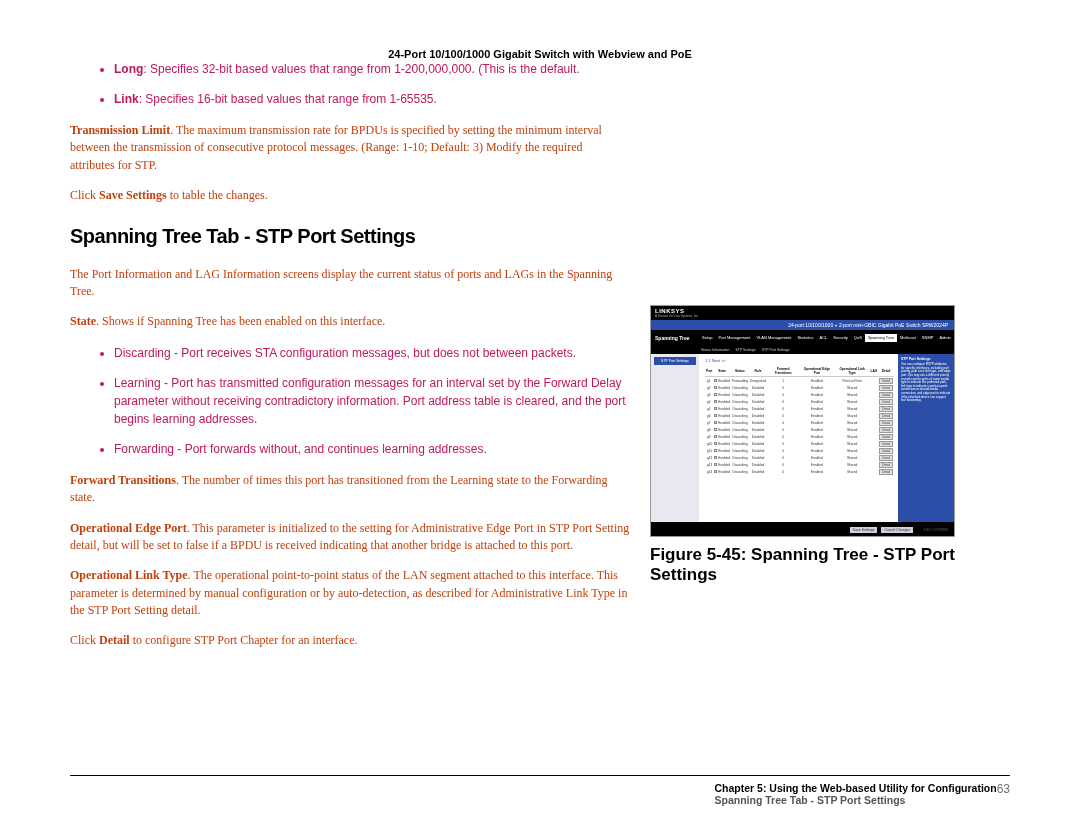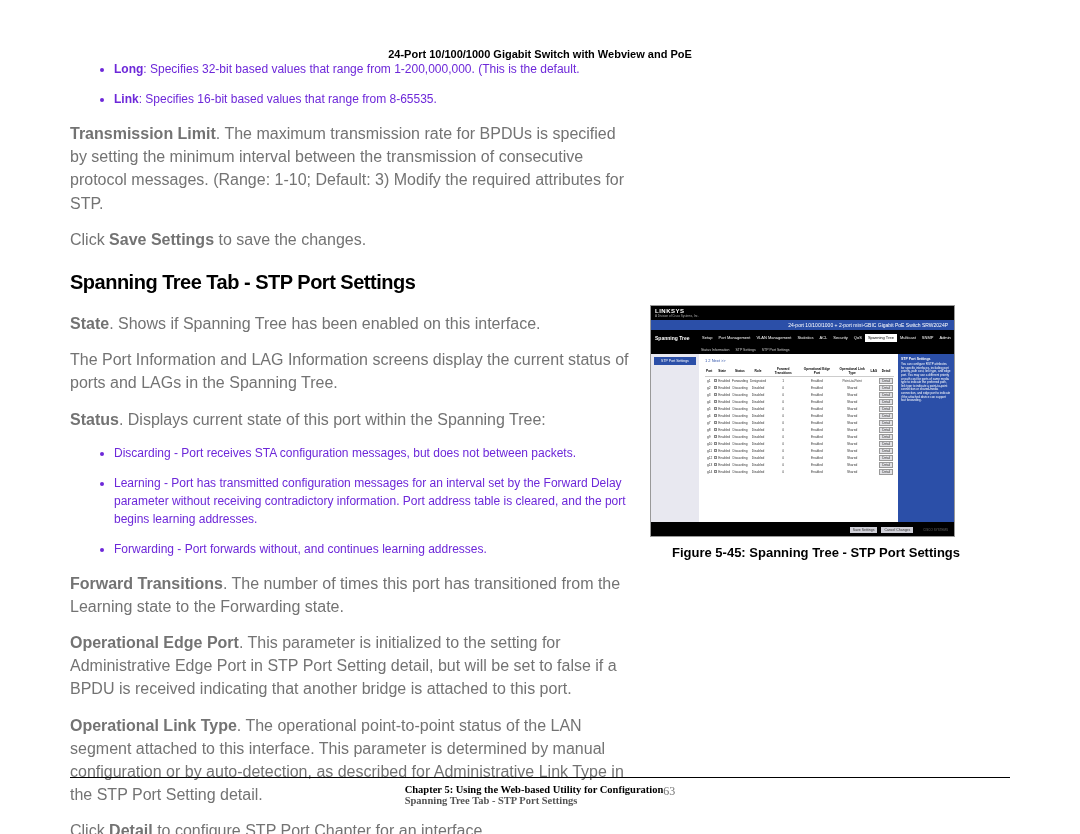--- a/index.html
+++ b/index.html
@@ -31,58 +31,58 @@
     }
     ul.bullets {
       list-style: disc;
       padding-left: 44px;
       margin-bottom: 14px;
     }
     ul.bullets li {
       font-size: 12px;
       line-height: 1.5;
       margin-bottom: 12px;
-      color: #6d28d9;
+      color: #be185d;
     }
     .para {
-      font-size: 16px;
+      font-size: 12px;
       line-height: 1.45;
       margin-bottom: 13px;
-      color: #737373;
+      color: #c2410c;
+      font-family: Liberation Serif, serif;
     }
     .bold { font-weight: bold; }
     .section-title {
       font-size: 20px;
       font-weight: bold;
       font-family: Arial, Helvetica, sans-serif;
       margin: 20px 0 18px 0;
       color: #000;
       letter-spacing: -0.5px;
     }
     .figure-caption {
-      font-size: 13px;
+      font-size: 17px;
       font-weight: bold;
-      text-align: right;
+      text-align: left;
       margin-top: 8px;
     }
     .footer {
       position: absolute;
       bottom: 28px;
       left: 70px;
       right: 70px;
     }
     .footer-line {
       border-top: 1px solid #000;
       margin-bottom: 6px;
     }
     .footer-row {
       display: flex;
-      justify-content: center;
+      justify-content: flex-end;
       align-items: flex-start;
-      font-family: Liberation Serif, serif;
     }
     .footer-left {
       font-size: 10.5px;
       color: #000;
     }
     .footer-chapter { font-weight: bold; }
     .footer-sub { font-weight: bold; color: #555; }
     .page-num {
       font-size: 12px;
       color: #737373;
@@ -240,34 +240,33 @@
 </head>
 <body>
 
 <div class="header">24-Port 10/100/1000 Gigabit Switch with Webview and PoE</div>
 
 <div class="main-content">
   <div class="left-col">
 
     <ul class="bullets">
       <li><span class="bold">Long</span><span>: Specifies 32-bit based values that range from 1-200,000,000. (This is the default.</span></li>
-      <li><span class="bold">Link</span><span>: Specifies 16-bit based values that range from 8-65535.</span></li>
+      <li><span class="bold">Link</span><span>: Specifies 16-bit based values that range from 1-65535.</span></li>
     </ul>
 
     <p class="para"><span class="bold">Transmission Limit</span><span>. The maximum transmission rate for BPDUs is specified by setting the minimum interval between the transmission of consecutive protocol messages. (Range: 1-10; Default: 3) Modify the required attributes for STP.</span></p>
 
-    <p class="para"><span>Click </span><span class="bold">Save Settings</span><span> to save the changes.</span></p>
+    <p class="para"><span>Click </span><span class="bold">Save Settings</span><span> to table the changes.</span></p>
 
     <h2 class="section-title">Spanning Tree Tab - STP Port Settings</h2>
 
+    <p class="para">The Port Information and LAG Information screens display the current status of ports and LAGs in the Spanning Tree.</p>
+
     <p class="para"><span class="bold">State</span><span>. Shows if Spanning Tree has been enabled on this interface.</span></p>
 
-    <p class="para">The Port Information and LAG Information screens display the current status of ports and LAGs in the Spanning Tree.</p>
-
-    <p class="para"><span class="bold">Status</span><span>. Displays current state of this port within the Spanning Tree:</span></p>
 
     <ul class="bullets">
       <li>Discarding - Port receives STA configuration messages, but does not between packets.</li>
       <li>Learning - Port has transmitted configuration messages for an interval set by the Forward Delay parameter without receiving contradictory information. Port address table is cleared, and the port begins learning addresses.</li>
       <li>Forwarding - Port forwards without, and continues learning addresses.</li>
     </ul>
 
     <p class="para"><span class="bold">Forward Transitions</span><span>. The number of times this port has transitioned from the Learning state to the Forwarding state.</span></p>
 
     <p class="para"><span class="bold">Operational Edge Port</span><span>. This parameter is initialized to the setting for Administrative Edge Port in STP Port Setting detail, but will be set to false if a BPDU is received indicating that another bridge is attached to this port.</span></p>

